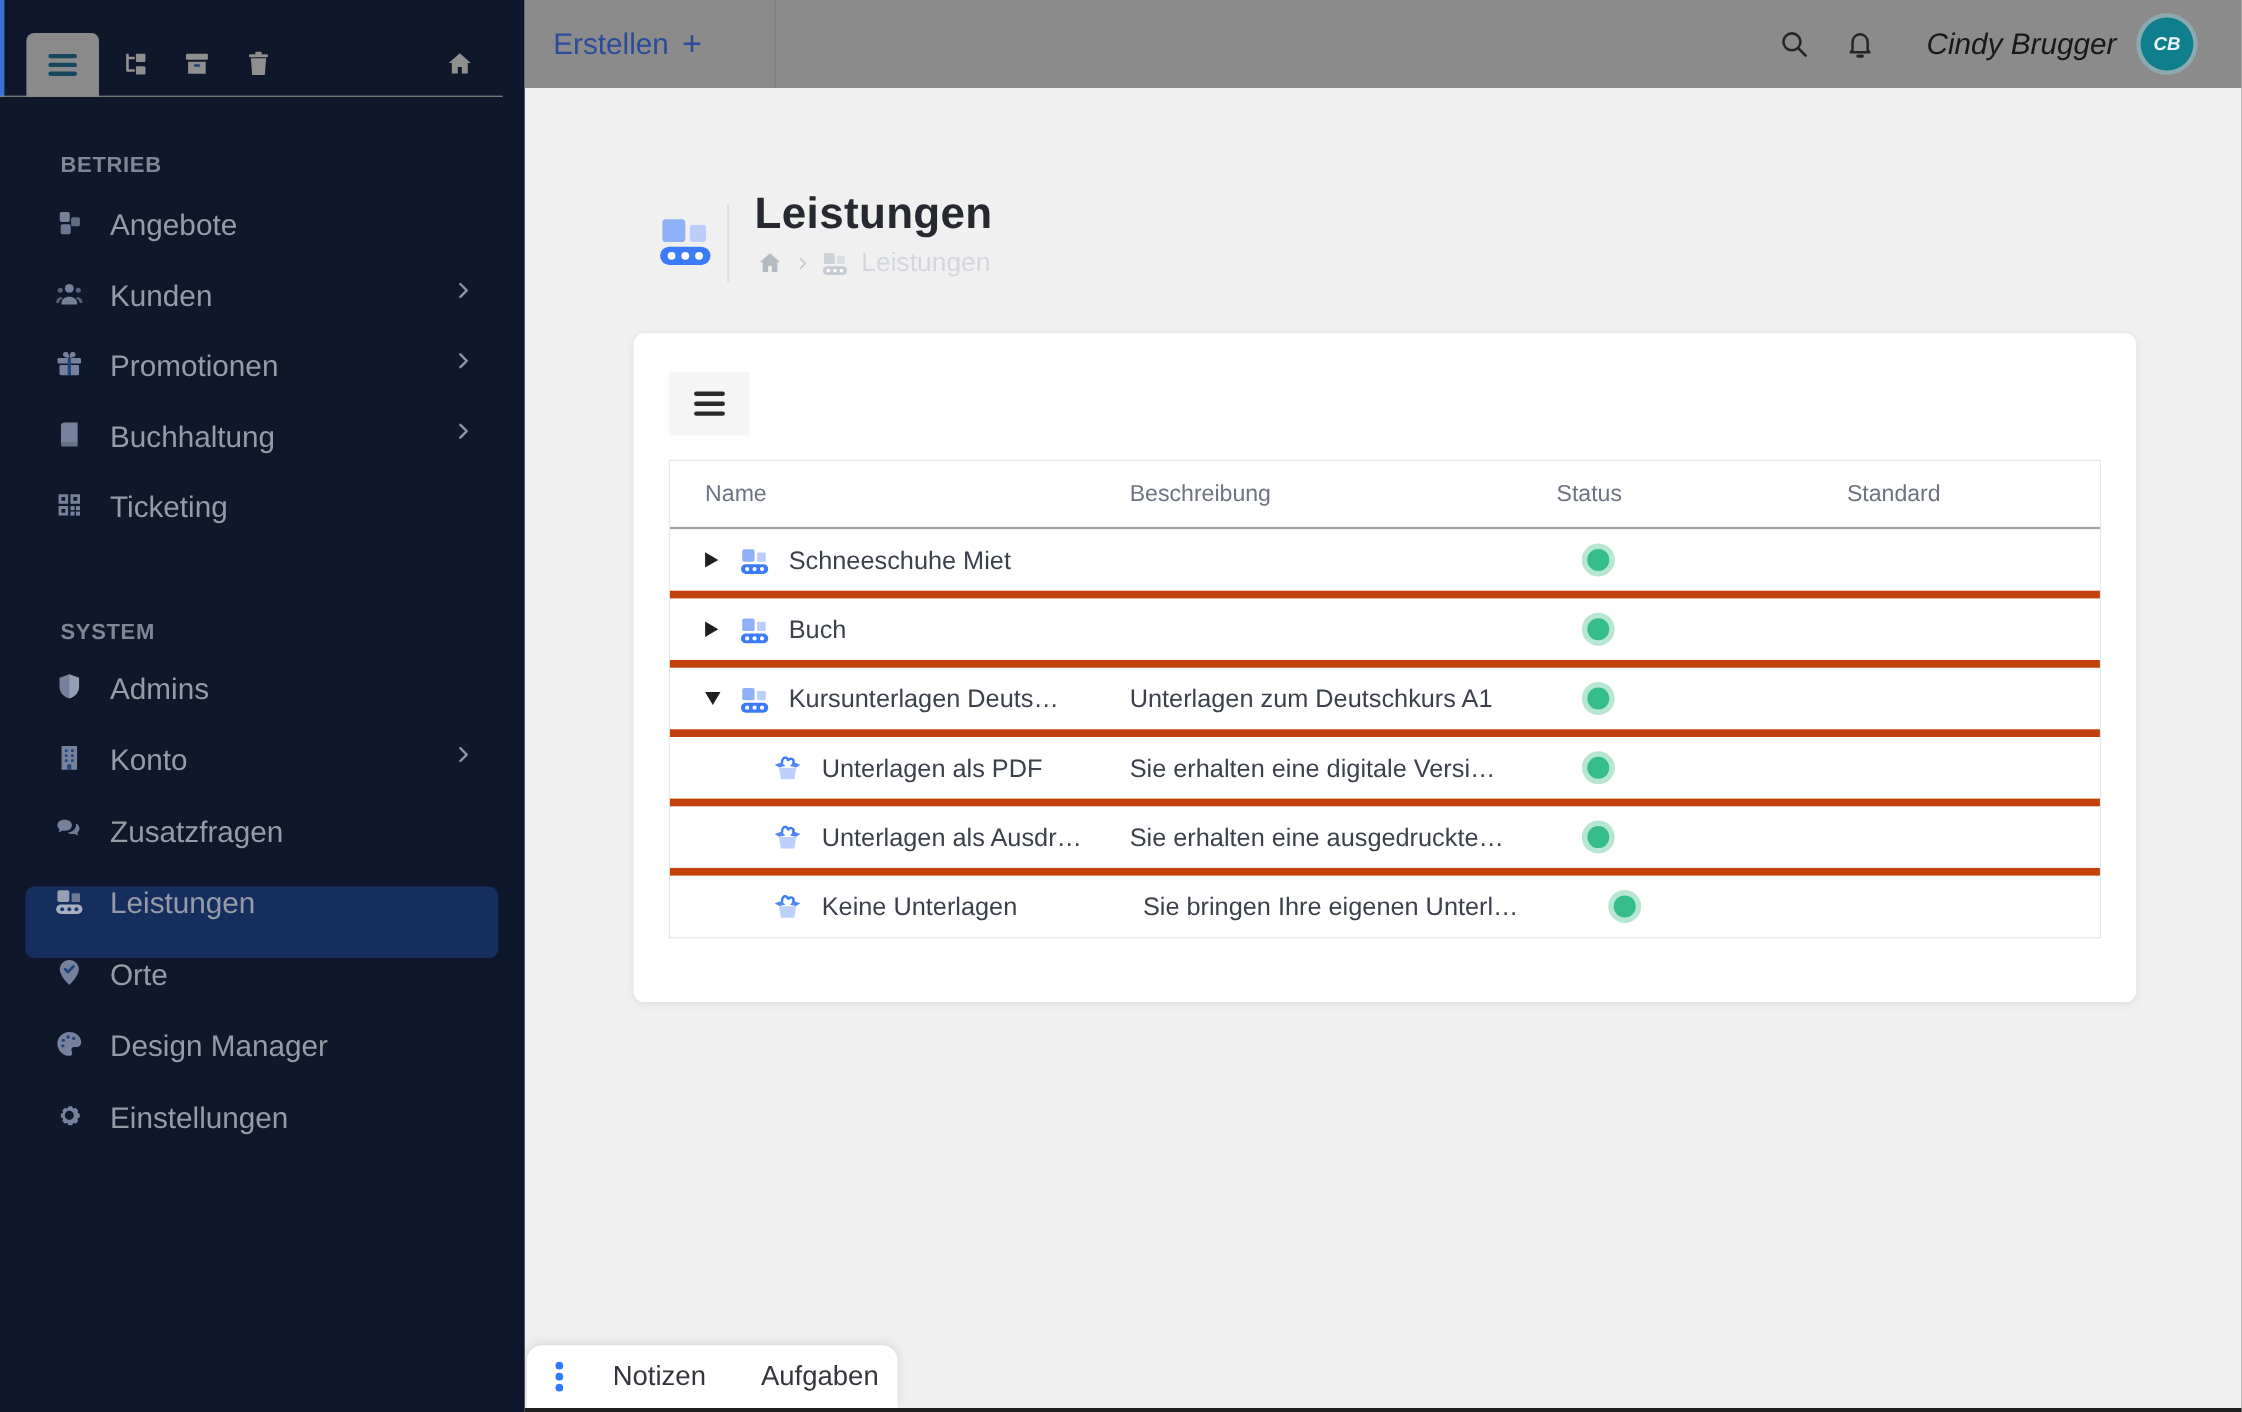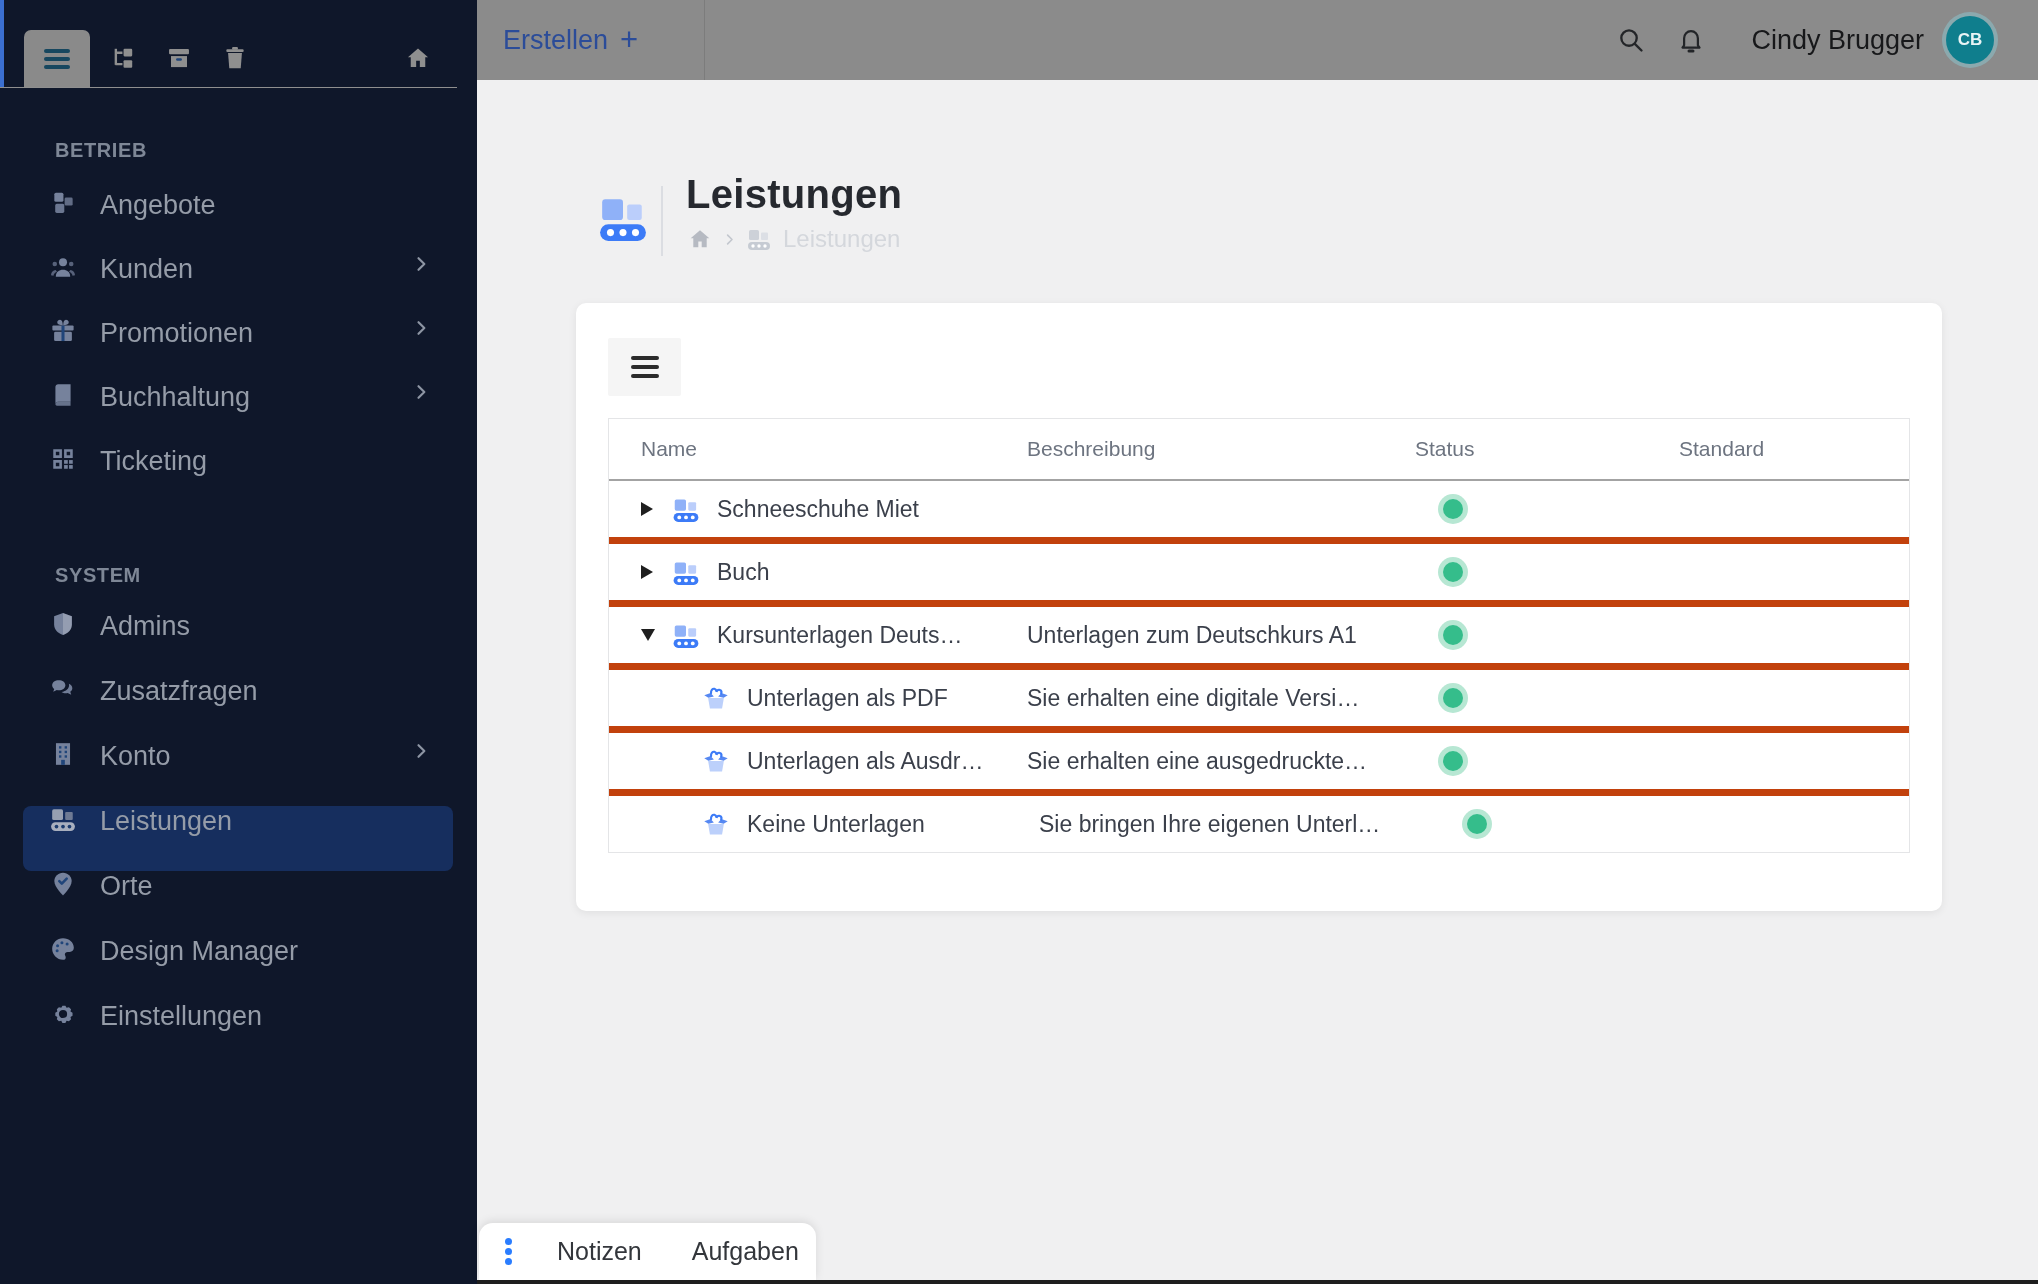--- a/index.html
+++ b/index.html
@@ -34,21 +34,21 @@
   .nav-chev{position:absolute;right:22px;width:20px;height:20px;color:#8D95A3;}
   .nav-chev svg{width:100%;height:100%;display:block;}
 
   
   .topbar{position:absolute;left:477px;right:0;top:0;height:80px;background:#8B8B8B;
           display:flex;align-items:center;gap:40px;}
   .create-btn{display:flex;align-items:center;height:80px;padding:0 26px;color:#2B4C99;cursor:pointer;}
   .create-btn .lbl{font-size:27px;font-weight:500;}
   .create-btn .plus{font-size:31px;margin-left:12px;font-weight:400;}
   .top-div{width:1px;height:80px;background:#7C7C7C;}
-  .topbar-right{margin-left:auto;display:flex;align-items:center;padding-right:44px;}
+  .topbar-right{margin-left:auto;display:flex;align-items:center;padding-right:44px;font-style:italic;}
   .top-ic{width:28px;height:28px;color:#232528;cursor:pointer;}
   .top-ic svg{width:100%;height:100%;display:block;}
   .ic-gap1{width:32px;} .ic-gap2{width:46px;}
   .user-name{font-size:27px;color:#17181A;font-weight:500;margin:0 22px 0 0;cursor:pointer;}
   .avatar{width:48px;height:48px;border-radius:50%;background:#0F7E8D;color:#E8F4F5;
           display:flex;align-items:center;justify-content:center;font-size:17px;font-weight:700;
           box-shadow:0 0 0 4px rgba(140,195,204,.55);cursor:pointer;}
 
   
   .page-icon{position:absolute;left:598px;top:193px;width:50px;height:50px;}
@@ -240,49 +240,49 @@
                 <path d="M12 1.8l8.2 3v7.4c0 4.9-3.3 8.3-8.2 10z" fill="#fff" fill-opacity=".22"></path>
               </svg>
             </span>
     <span class="nav-label">Admins</span>
 
   </div>
 
   <div class="nav-item">
     <span class="nav-ic">
               <svg viewBox="0 0 24 24" fill="currentColor">
-                <path d="M2 8.6C2 5.8 4.7 4 8.1 4s6.1 1.8 6.1 4.6-2.7 4.6-6.1 4.6c-.6 0-1.2-.1-1.8-.2L3 14.6l.9-2.6C2.7 11.2 2 10 2 8.6z"></path>
-                <path d="M10.6 14.8c1.6 1.1 3.9 1.4 5.7.9l3.3 1.5-.9-2.6c1.2-.8 1.9-2 1.9-3.3 0-1.9-1.3-3.5-3.2-4.2.1.5.2 1 .2 1.5 0 3.1-2.6 5.6-7 6.2z" opacity=".95"></path>
-              </svg>
-            </span>
-    <span class="nav-label">Zusatzfragen</span>
-
-  </div>
-
-  <div class="nav-item">
-    <span class="nav-ic">
-              <svg viewBox="0 0 24 24" fill="currentColor">
                 <path d="M5.5 2h13v20h-13z"></path>
                 <g fill="var(--sb-bg)">
                   <rect x="8.3" y="4.8" width="2.2" height="2.2"></rect>
                   <rect x="13.5" y="4.8" width="2.2" height="2.2"></rect>
                   <rect x="8.3" y="9" width="2.2" height="2.2"></rect>
                   <rect x="13.5" y="9" width="2.2" height="2.2"></rect>
                   <rect x="8.3" y="13.2" width="2.2" height="2.2"></rect>
                   <rect x="13.5" y="13.2" width="2.2" height="2.2"></rect>
                   <rect x="10.3" y="17.4" width="3.4" height="4.6"></rect>
                 </g>
               </svg>
             </span>
     <span class="nav-label">Konto</span>
     <span class="nav-chev">
               <svg viewBox="0 0 24 24" fill="none" stroke="currentColor" stroke-width="2.6" stroke-linecap="round" stroke-linejoin="round">
                 <path d="M9 5l7 7-7 7"></path>
               </svg>
             </span>
+  </div>
+
+  <div class="nav-item">
+    <span class="nav-ic">
+              <svg viewBox="0 0 24 24" fill="currentColor">
+                <path d="M2 8.6C2 5.8 4.7 4 8.1 4s6.1 1.8 6.1 4.6-2.7 4.6-6.1 4.6c-.6 0-1.2-.1-1.8-.2L3 14.6l.9-2.6C2.7 11.2 2 10 2 8.6z"></path>
+                <path d="M10.6 14.8c1.6 1.1 3.9 1.4 5.7.9l3.3 1.5-.9-2.6c1.2-.8 1.9-2 1.9-3.3 0-1.9-1.3-3.5-3.2-4.2.1.5.2 1 .2 1.5 0 3.1-2.6 5.6-7 6.2z" opacity=".95"></path>
+              </svg>
+            </span>
+    <span class="nav-label">Zusatzfragen</span>
+
   </div>
 
   <div class="nav-item active">
     <span class="nav-ic icon-conveyor conveyor-gray">
               <svg viewBox="0 0 24 24">
                 <rect x="2" y="3" width="10" height="10" rx="1.5" fill="var(--sq1)"></rect>
                 <rect x="14" y="5.5" width="7" height="7.5" rx="1" fill="var(--sq2)"></rect>
                 <rect x="1" y="15" width="22" height="8" rx="4" fill="var(--pill)"></rect>
                 <circle cx="6" cy="19" r="1.7" fill="var(--cdot)"></circle>
                 <circle cx="12" cy="19" r="1.7" fill="var(--cdot)"></circle>

